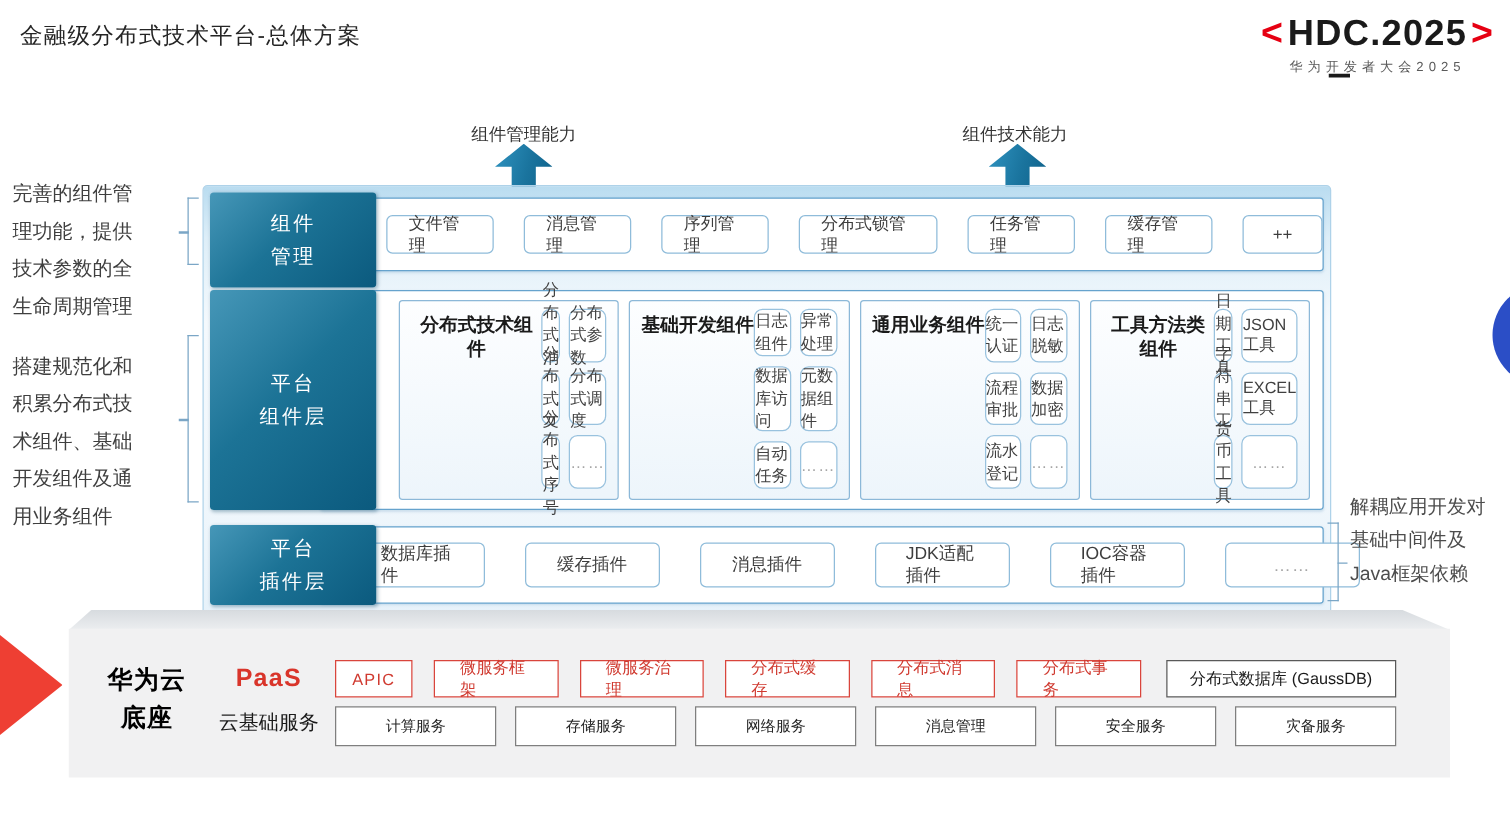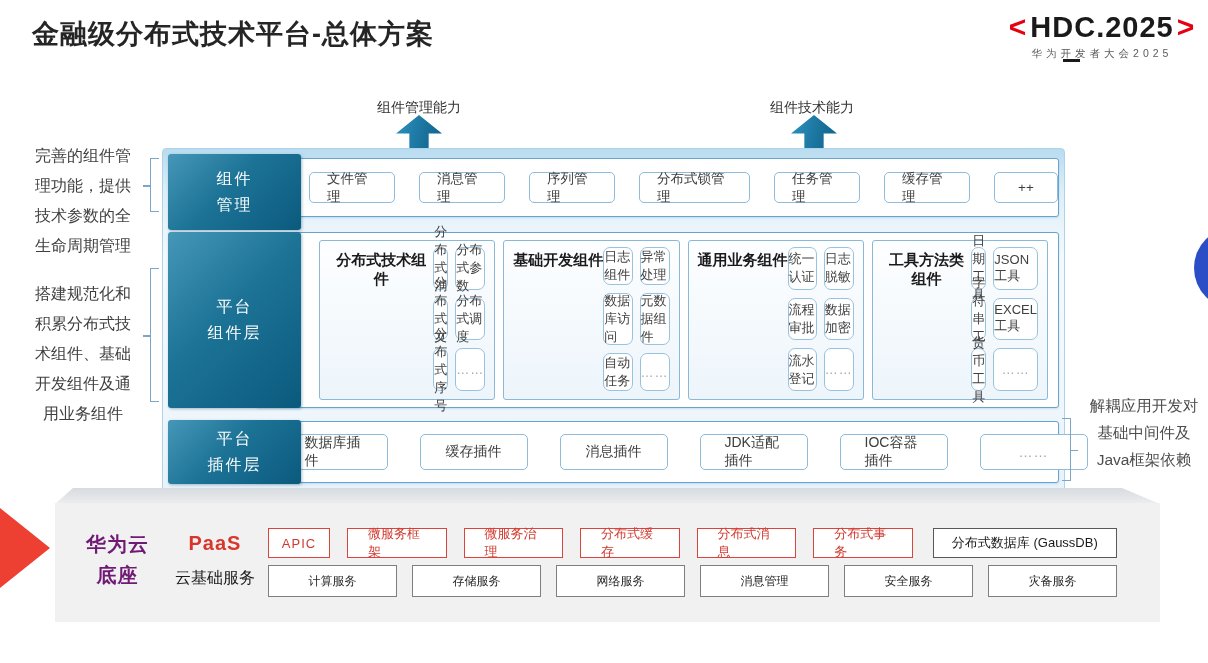--- a/index.html
+++ b/index.html
@@ -1,30 +1,30 @@
 <!DOCTYPE html>
 <html><head>
 <meta charset="utf-8">
 <style>
   * { margin:0; padding:0; box-sizing:border-box; }
   html,body { background:#fff; }
   body { font-family:"Liberation Sans","DejaVu Sans",sans-serif; }
   .page { position:relative; width:1208px; height:663px; background:#fff; overflow:hidden; }
 
   
-  .title { position:absolute; left:32px; top:16px; font-size:27px; font-weight:700; color:#252525; letter-spacing:1px; }
+  .title { position:absolute; left:16px; top:16px; font-size:18px; font-weight:400; color:#252525; letter-spacing:1px; }
   .logo { position:absolute; right:6px; top:10px; width:200px; text-align:center; }
   .logo-row { display:flex; align-items:center; justify-content:center; font-weight:700; font-size:29px; letter-spacing:1px; }
   .logo-bracket { color:#e60012; font-size:30px; }
   .logo-name { color:#1a1a1a; position:relative; padding:0 3px; }
   .logo-underline { position:absolute; left:61px; bottom:-1px; width:17px; height:3px; background:#1a1a1a; }
   .logo-sub { margin-top:3px; font-size:10.5px; color:#5a5a5a; letter-spacing:4px; }
 
   
-  .note { position:absolute; color:#3f3f3f; font-size:16px; line-height:30px; text-align:center; }
+  .note { position:absolute; color:#3f3f3f; font-size:16px; line-height:30px; }
   .note-left-top { left:10px; top:141px; width:146px; }
   .note-left-bottom { left:10px; top:279px; width:146px; }
   .note-right { left:1080px; top:392px; width:128px; font-size:15.5px; line-height:27px; color:#4d4d4d; }
 
   .bracket { position:absolute; width:9px; border:1.5px solid #7ba6c6; }
   .bracket-left { border-right:none; }
   .bracket-left::before { content:""; position:absolute; left:-8px; top:50%; width:8px; height:1.5px; background:#7ba6c6; }
   .bracket-right { border-left:none; }
   .bracket-right::before { content:""; position:absolute; right:-8px; top:50%; width:8px; height:1.5px; background:#7ba6c6; }
   .bk1 { left:150px; top:158px; height:54px; }
@@ -71,21 +71,21 @@
     background:#fff; border:1px solid #8fbcda; border-radius:5px; font-size:14px; color:#3d3d3d; }
 
   .dots { color:#a6a6a6; letter-spacing:1px; }
 
   
   .found-bevel { position:absolute; left:55px; top:488px; width:1105px; height:16px;
     clip-path:polygon(18px 0%,calc(100% - 38px) 0%,100% 100%,0% 100%);
     background:linear-gradient(180deg,#d7dbdf 0%,#eceef0 100%); }
   .foundation { position:absolute; left:55px; top:503px; width:1105px; height:119px; background:#f1f1f2; }
   .fnd-brand { position:absolute; left:15px; top:26px; width:95px; text-align:center; font-size:20px; font-weight:700;
-    color:#701a75; line-height:31px; letter-spacing:1px; }
+    color:#000000; line-height:31px; letter-spacing:1px; }
   .fnd-paas-label { position:absolute; left:110px; top:29px; width:100px; text-align:center; font-size:20px; font-weight:700;
     color:#d9352b; letter-spacing:1px; }
   .fnd-cloud-label { position:absolute; left:103px; top:65px; width:114px; text-align:center; font-size:16px; color:#1a1a1a; }
   .paas-row { position:absolute; left:213px; top:25px; right:43px; height:30px; display:flex; gap:17px; }
   .paas-item { height:30px; display:flex; align-items:center; justify-content:center; padding:0 20px;
     background:#fff; border:1.5px solid #d9453c; color:#d03a30; font-size:13px; }
   .paas-apic { min-width:62px; padding:0 12px; letter-spacing:1px; }
   .paas-db { height:30px; display:flex; align-items:center; justify-content:center; width:208px; margin-left:3px;
     background:#fff; border:1.5px solid #595959; color:#1a1a1a; font-size:13px; }
   .cloud-row { position:absolute; left:213px; top:62px; right:43px; height:32px; display:flex; gap:15px; }

